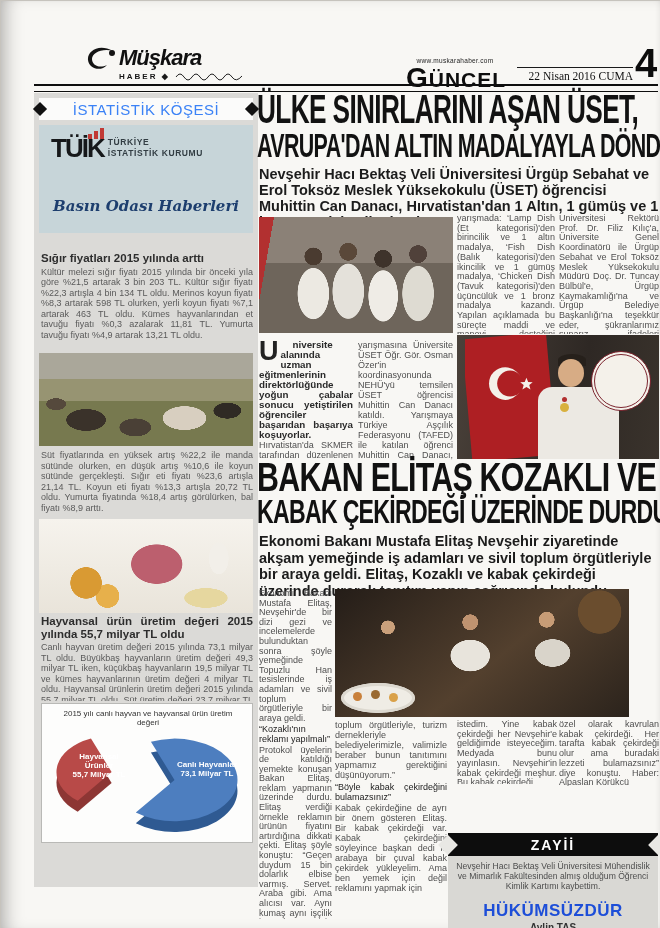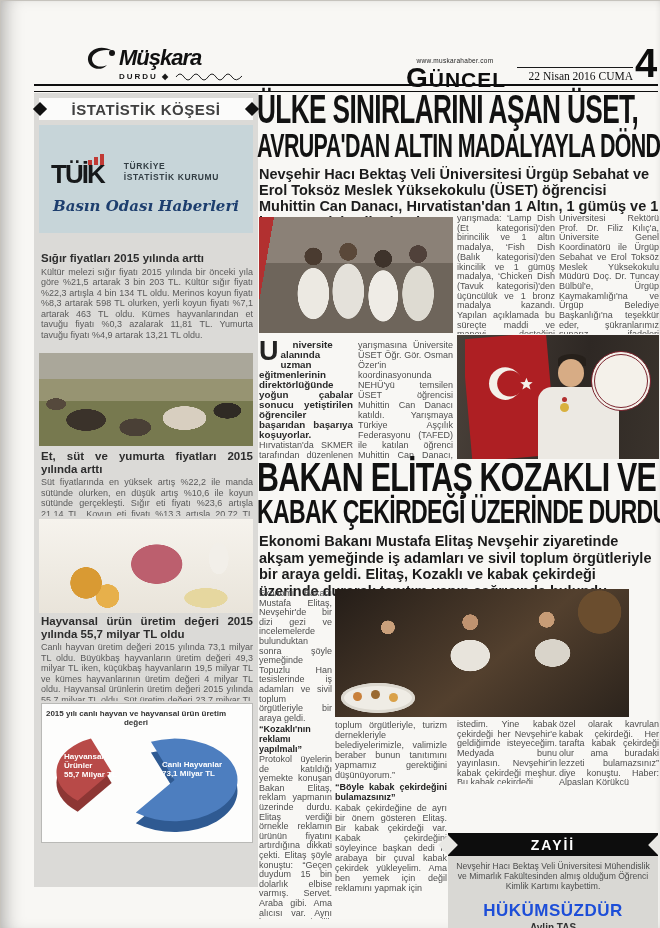--- a/index.html
+++ b/index.html
@@ -17,25 +17,25 @@
   .section-name{left:400px;top:61px;width:110px;text-align:center;font-size:21px;font-weight:bold;letter-spacing:1px;color:#0d0d0d;}
   .section-name::first-letter{font-size:28px;}
   .date-rule{left:516px;top:66px;width:116px;height:0;border-top:1.5px solid #1a1a1a;}
   .issue-date{left:500px;top:69px;width:132px;text-align:right;font-family:"Liberation Serif",serif;font-size:11.5px;color:#111;}
   .page-num{left:634px;top:40px;font-size:40px;font-weight:bold;color:#0c0c0c;}
   .head-rule{left:33px;top:83px;width:624px;height:5px;border-top:2.5px solid #0e0e0e;border-bottom:1.2px solid #0e0e0e;}
 
   
   .stats-panel{left:33px;top:92px;width:224px;height:794px;background:#dbdad7;}
   .stats-banner{left:38px;top:97px;width:214px;height:22px;background:#fbfbfa;display:flex;align-items:center;justify-content:center;}
-  .stats-banner .t{font-size:15px;font-weight:bold;letter-spacing:.5px;color:#404040;}
+  .stats-banner .t{font-size:15px;font-weight:normal;letter-spacing:.5px;color:#3b82f6;}
   .bdiam{width:10px;height:10px;background:#111;transform:rotate(45deg);position:absolute;top:6px;}
   .bdiam.l{left:-4px;} .bdiam.r{right:-4px;}
   .tuik-block{left:38px;top:124px;width:214px;height:108px;background:#c7d5d9;}
-  .tuik-row{position:absolute;left:12px;top:36px;display:flex;gap:20px;}
+  .tuik-row{position:absolute;left:12px;top:10px;display:flex;align-items:center;gap:4px;}
   .tuik-word{font-size:26px;font-weight:bold;letter-spacing:-2px;color:#16181a;position:relative;line-height:26px;}
   .tuik-bars{position:absolute;top:-7px;right:0;display:flex;gap:2px;align-items:flex-end;}
   .tuik-bars i{display:block;width:4px;background:#c13a35;}
   .tuik-name{font-size:8.5px;font-weight:bold;letter-spacing:.6px;color:#333e44;line-height:11px;}
   .press-room{position:absolute;left:0;top:72px;width:214px;text-align:center;font-family:"DejaVu Serif",serif;font-style:italic;font-weight:bold;font-size:15px;color:#1d3e6e;}
   .s-sec{width:212px;color:#5a5a5a;font-size:9px;line-height:10.5px;text-align:justify;overflow:hidden;}
   .s-sec h3{margin:0 0 2px 0;font-size:11.5px;line-height:12.5px;color:#2d2d2d;}
   .s1{left:40px;top:251px;height:98px;}
   .s2{left:40px;top:449px;height:66px;}
   .s3{left:40px;top:614px;height:86px;}
@@ -50,25 +50,25 @@
       linear-gradient(#aaa79a 0 28%, #979472 28% 52%, #77794f 52% 100%);}
   .food{left:38px;top:518px;width:214px;height:94px;
     background:
       radial-gradient(circle 16px at 22% 68%, #d99a33 97%, transparent),
       radial-gradient(circle 12px at 32% 82%, #e7b04b 97%, transparent),
       radial-gradient(ellipse 26px 20px at 55% 48%, #bc5f6e 97%, transparent),
       radial-gradient(ellipse 10px 16px at 84% 42%, #f2efe9 97%, transparent),
       radial-gradient(ellipse 22px 10px at 78% 84%, #e6d79f 97%, transparent),
       linear-gradient(#f6f3ed, #e9e4da);}
   .chart-box{left:40px;top:702px;width:210px;height:138px;background:#fdfdfc;border:1px solid #b9b9b6;}
-  .chart-title{position:absolute;left:0;top:5px;width:188px;text-align:center;font-size:8px;font-weight:bold;color:#333;}
+  .chart-title{position:absolute;left:12px;top:5px;width:188px;text-align:center;font-size:8px;font-weight:normal;color:#333;}
   .pie-svg{position:absolute;left:6px;top:17px;}
-  .pie-label{position:absolute;color:#fff;font-size:8px;font-weight:bold;text-align:left;line-height:9px;}
+  .pie-label{position:absolute;color:#fff;font-size:8px;font-weight:bold;text-align:center;line-height:9px;}
   .pl-red{left:22px;top:48px;width:70px;}
-  .pl-blue{left:120px;top:56px;width:74px;}
+  .pl-blue{left:128px;top:56px;width:74px;}
   .source{left:40px;top:846px;width:210px;font-size:8px;line-height:10px;color:#555;}
 
   
   .a1h1{left:256px;top:88px;font-size:41px;font-weight:bold;letter-spacing:-1px;color:#121212;white-space:nowrap;transform:scaleX(.64);transform-origin:0 0;line-height:40px;}
   .a1h2{left:256px;top:127px;font-size:34px;font-weight:bold;letter-spacing:-1px;color:#121212;white-space:nowrap;transform:scaleX(.63);transform-origin:0 0;line-height:34px;}
   .a1sub{left:258px;top:165px;width:400px;font-size:14.5px;line-height:16px;font-weight:bold;color:#1c1c1c;}
   .gphoto{left:258px;top:216px;width:194px;height:116px;
     background:
       radial-gradient(ellipse 9px 9px at 28% 34%, #4a3b30 97%, transparent),
       radial-gradient(ellipse 16px 26px at 28% 66%, #ece9e2 97%, transparent),
@@ -108,21 +108,21 @@
       radial-gradient(ellipse 20px 16px at 46% 52%, #e8e4dc 97%, transparent),
       radial-gradient(ellipse 18px 14px at 74% 50%, #d9d4ca 97%, transparent),
       radial-gradient(circle 22px at 90% 18%, #6a4d2e 97%, transparent),
       linear-gradient(140deg,#241d18,#53402e 55%,#2b231c);}
   .plate{position:absolute;left:6px;bottom:4px;width:74px;height:30px;border-radius:50%;background:#efece5;
     box-shadow:inset 0 0 0 3px #dcd8cf;}
   .plate i{position:absolute;border-radius:50%;width:9px;height:9px;display:block;}
   .a2c2{left:334px;top:719px;width:112px;height:200px;font-size:9px;line-height:10px;}
   .a2c3{left:456px;top:719px;width:100px;height:64px;}
   .a2c4{left:558px;top:719px;width:100px;height:66px;}
-  .subhed{font-weight:bold;color:#222;margin:2px 0 1px 0;}
+  .subhed{font-weight:normal;color:#222;margin:2px 0 1px 0;}
 
   
   .zayii{left:447px;top:832px;width:210px;}
   .z-banner{position:relative;height:23px;background:#0d0d0d;display:flex;align-items:center;justify-content:center;}
   .z-banner .t{color:#fff;font-size:14px;font-weight:bold;letter-spacing:2px;}
   .zdiam{position:absolute;top:4.5px;width:14px;height:14px;background:#e9e8e4;transform:rotate(45deg);}
   .zdiam.l{left:-7px;} .zdiam.r{right:-7px;}
   .z-body{background:#d9d8d4;text-align:center;padding:5px 8px 7px 8px;color:#4d4d4d;}
   .z-text{font-size:8.6px;line-height:10px;}
   .z-verdict{font-size:17px;font-weight:bold;color:#1d4ed8;letter-spacing:.5px;margin-top:10px;}
@@ -135,21 +135,21 @@
 <div id="page">
 
   <div class="abs brand">
     <svg width="34" height="32" viewBox="0 0 34 32">
       <path d="M28,6 C14,-2 2,6 3,15 C4,24 16,27 22,20 C14,24 7,20 7,14 C7,8 17,3 28,6 Z" fill="#141414"></path>
       <circle cx="27" cy="8" r="3" fill="#141414"></circle>
     </svg>
     <div class="brand-text">
       <div class="brand-main">Müşkara</div>
       <div class="brand-sub">
-        <span>DURDU ◆</span>
+        <span>HABER ◆</span>
         <svg class="squig" viewBox="0 0 70 10">
           <path d="M2,6 q4,-6 8,0 q4,6 8,0 q4,-6 8,0 q4,6 8,0 q4,-6 8,0 q4,6 8,0 q4,-6 8,0 q4,6 10,-1" stroke="#222" stroke-width="1" fill="none"></path>
         </svg>
       </div>
     </div>
   </div>
   <div class="abs site-url">www.muskarahaber.com</div>
   <div class="abs section-name">GÜNCEL</div>
   <div class="abs date-rule"></div>
   <div class="abs issue-date">22 Nisan 2016 CUMA</div>
@@ -183,21 +183,20 @@
   </div>
 
   <div class="abs s-sec s1">
     <h3>Sığır fiyatları 2015 yılında arttı</h3>
     <div>Kültür melezi sığır fiyatı 2015 yılında bir önceki yıla göre %21,5 artarak 3 bin 203 TL. Kültür sığır fiyatı %22,3 artışla 4 bin 134 TL oldu. Merinos koyun fiyatı %8,3 artarak 598 TL olurken, yerli koyun fiyatı %7,1 artarak 463 TL oldu. Kümes hayvanlarından et tavuğu fiyatı %0,3 azalarak 11,81 TL. Yumurta tavuğu fiyatı %4,9 artarak 13,21 TL oldu.</div>
   </div>
 
   <div class="abs photo cattle"></div>
 
   <div class="abs s-sec s2">
-    <h3>Et, süt ve yumurta fiyatları 2015 yılında arttı</h3>
     <div>Süt fiyatlarında en yüksek artış %22,2 ile manda sütünde olurken, en düşük artış %10,6 ile koyun sütünde gerçekleşti. Sığır eti fiyatı %23,6 artışla 21,14 TL. Koyun eti fiyatı %13,3 artışla 20,72 TL oldu. Yumurta fiyatında %18,4 artış görülürken, bal fiyatı %8,9 arttı.</div>
   </div>
 
   <div class="abs photo food"></div>
 
   <div class="abs s-sec s3">
     <h3>Hayvansal ürün üretim değeri 2015 yılında 55,7 milyar TL oldu</h3>
     <div>Canlı hayvan üretim değeri 2015 yılında 73,1 milyar TL oldu. Büyükbaş hayvanların üretim değeri 49,3 milyar TL iken, küçükbaş hayvanların 19,5 milyar TL ve kümes hayvanlarının üretim değeri 4 milyar TL oldu. Hayvansal ürünlerin üretim değeri 2015 yılında 55,7 milyar TL oldu. Süt üretim değeri 23,7 milyar TL iken, bal 2,4 milyar TL, yumurta 5 milyar TL ve kırmızı et üretim değeri 24,2 milyar TL olarak gerçekleşti.</div>
   </div>
 

